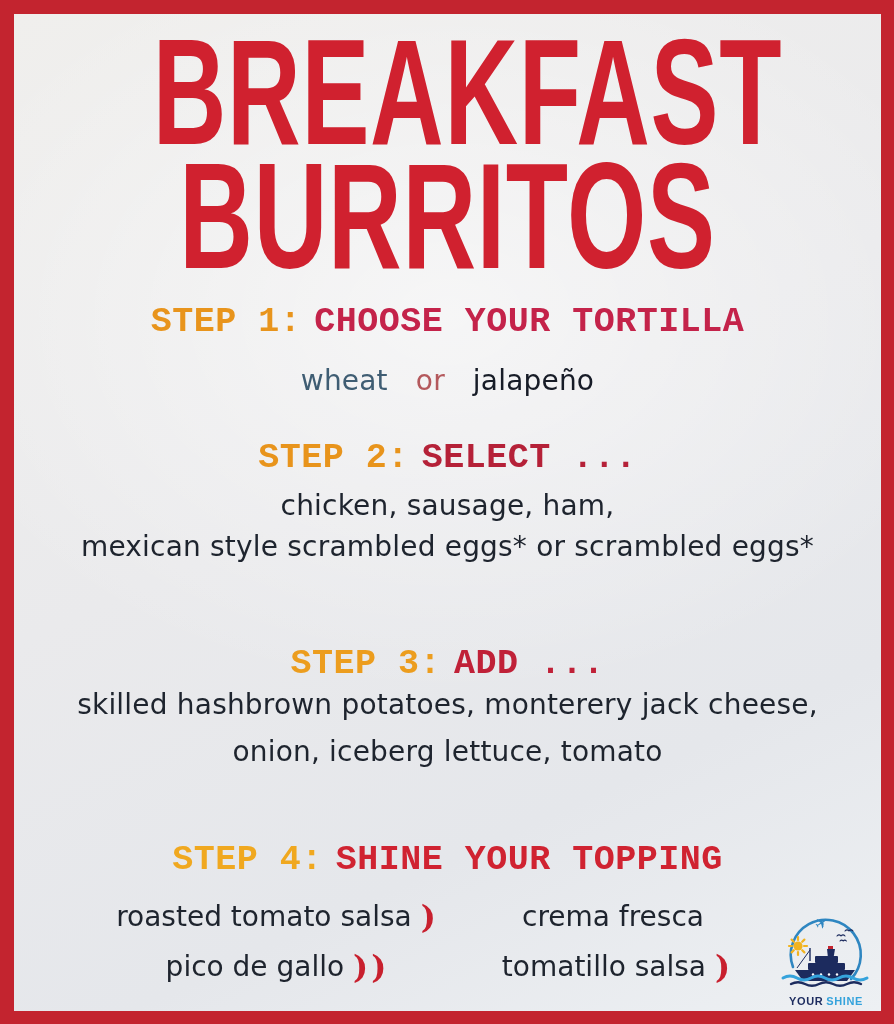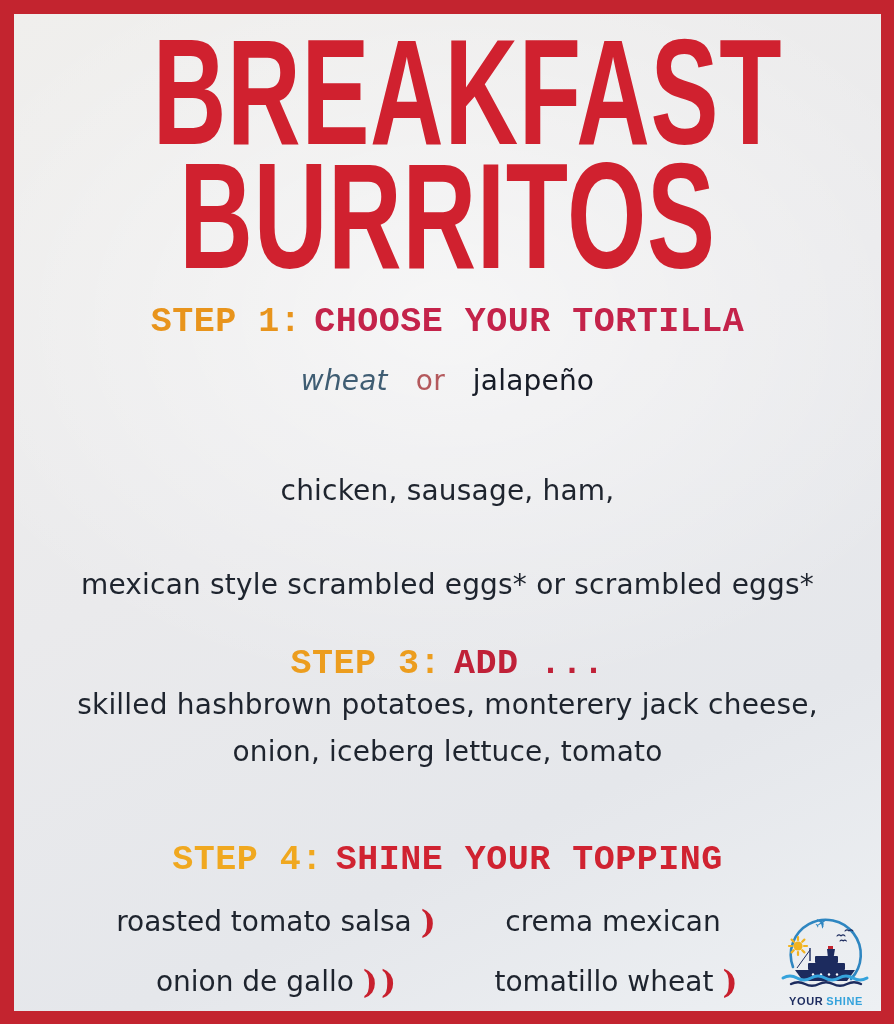--- a/index.html
+++ b/index.html
@@ -68,21 +68,21 @@
     width: 680px;
     display: grid;
     grid-template-columns: 1fr 1fr;
     row-gap: 14px;
   }
   .topping {
     font-family: "DejaVu Sans", sans-serif;
     font-size: 28px;
     color: #1E242E;
     text-align: center;
-    line-height: 44px;
+    line-height: 34px;
     white-space: nowrap;
   }
   .heat-mark {
     font-family: "DejaVu Serif", serif;
     font-weight: bold;
     font-size: 32px;
     margin-left: 9px;
     letter-spacing: 3px;
     position: relative;
     top: 2px;
@@ -110,48 +110,51 @@
 
     <div class="title abs-center">
       <div style="color: rgb(208, 33, 47);">BREAKFAST</div>
       <div style="color: rgb(208, 33, 47);">BURRITOS</div>
     </div>
 
     <div class="step-heading abs-center" style="top:288px">
       <span style="color: rgb(232, 148, 28);">STEP 1:</span><span class="gap"></span><span style="color: rgb(196, 35, 74);">CHOOSE YOUR TORTILLA</span>
     </div>
     <div class="body-line options-line abs-center" style="top:350px">
-      <span style="color: rgb(63, 93, 115); font-style: italic;">wheat</span><span style="color: rgb(180, 89, 93); text-align: right;">or</span><span style="color: rgb(23, 28, 39);">jalapeño</span>
-    </div>
-
-    <div class="body-line abs-center" style="top:460px">chicken, sausage, ham,</div>
-    <div class="body-line abs-center" style="top:554px">mexican style scrambled eggs* or scrambled eggs*</div>
+      <span style="color: rgb(63, 93, 115);">wheat</span><span style="color: rgb(180, 89, 93); text-align: right;">or</span><span style="color: rgb(23, 28, 39);">jalapeño</span>
+    </div>
+
+    <div class="step-heading abs-center" style="top:424px">
+      <span style="color: rgb(232, 148, 28);">STEP 2:</span><span class="gap"></span><span style="color: rgb(181, 33, 56);">SELECT ...</span>
+    </div>
+    <div class="body-line abs-center" style="top:475px">chicken, sausage, ham,</div>
+    <div class="body-line abs-center" style="top:516px">mexican style scrambled eggs* or scrambled eggs*</div>
 
     <div class="step-heading abs-center" style="top:630px">
       <span style="color: rgb(236, 157, 30);">STEP 3:</span><span class="gap"></span><span style="color: rgb(192, 33, 56);">ADD ...</span>
     </div>
     <div class="body-line abs-center" style="top:674px">skilled hashbrown potatoes, monterery jack cheese,</div>
     <div class="body-line abs-center" style="top:721px">onion, iceberg lettuce, tomato</div>
 
     <div class="step-heading abs-center" style="top:826px">
       <span style="color: rgb(240, 168, 31); text-align: center;">STEP 4:</span><span class="gap"></span><span style="color: rgb(208, 35, 49);">SHINE YOUR TOPPING</span>
     </div>
 
     <div class="toppings">
       <div class="topping">
         <span>roasted tomato salsa</span><span class="heat-mark" style="color: rgb(200, 32, 46);">)</span>
       </div>
       <div class="topping">
-        <span>crema mexican</span><span class="heat-mark" style="color: rgb(200, 32, 46);"></span>
-      </div>
-      <div class="topping">
-        <span>onion de gallo</span><span class="heat-mark" style="color: rgb(200, 32, 46);">))</span>
-      </div>
-      <div class="topping">
-        <span>tomatillo wheat</span><span class="heat-mark" style="color: rgb(200, 32, 46);">)</span>
+        <span>crema fresca</span><span class="heat-mark" style="color: rgb(200, 32, 46);"></span>
+      </div>
+      <div class="topping">
+        <span>pico de gallo</span><span class="heat-mark" style="color: rgb(200, 32, 46);">))</span>
+      </div>
+      <div class="topping">
+        <span>tomatillo salsa</span><span class="heat-mark" style="color: rgb(200, 32, 46);">)</span>
       </div>
     </div>
 
     <div class="logo">
       <svg width="98" height="78" viewBox="0 0 98 78">
 
         <path d="M 16 52 A 35 35 0 1 1 74 64" fill="none" stroke="#2E86C1" stroke-width="2.6" stroke-linecap="round"></path>
 
         <text x="38" y="13" font-size="15" fill="#2E86C1" transform="rotate(-32 45 8)">✈</text>
 

